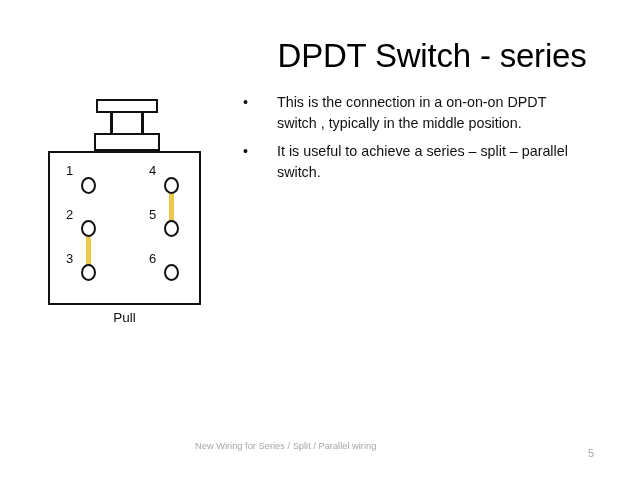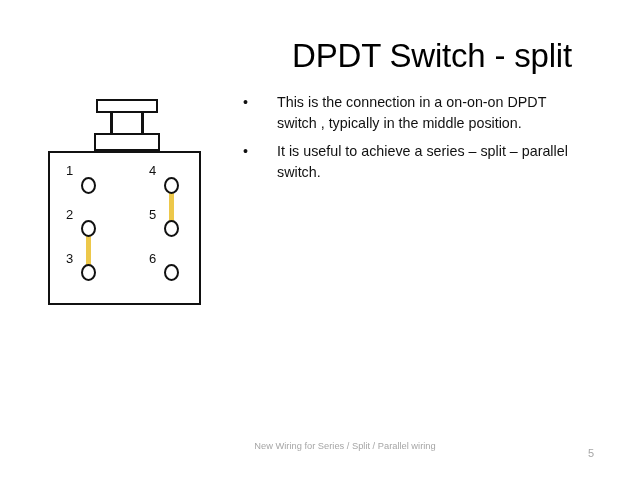--- a/index.html
+++ b/index.html
@@ -187,42 +187,42 @@
     line-height: 16px;
     color: #111111;
   }
 
   
   #footer-text {
     position: absolute;
     left: 195px;
     top: 440px;
     width: 300px;
-    text-align: center;
+    text-align: left;
     font-size: 9.3px;
     line-height: 13px;
     color: #a6a6a6;
   }
   #page-number {
     position: absolute;
     left: 578px;
     top: 446px;
     width: 26px;
     text-align: center;
     font-size: 11px;
     line-height: 14px;
     color: #a6a6a6;
   }
 </style>
 </head>
 <body>
 
 <div id="slide" style="background: rgb(255, 255, 255);">
 
-  <div id="slide-title">DPDT Switch - split</div>
+  <div id="slide-title">DPDT Switch - series</div>
 
   <div id="bullet-list">
 
     <div class="bullet-row">
       <span class="bullet-marker">•</span>
       <span class="bullet-text">This is the connection in a on-on-on DPDT switch , typically in the middle position.</span>
     </div>
 
     <div class="bullet-row">
       <span class="bullet-marker">•</span>
@@ -249,20 +249,21 @@
     <div class="terminal" id="terminal-5"></div>
     <div class="terminal" id="terminal-6"></div>
 
     <div class="term-label" id="label-1">1</div>
     <div class="term-label" id="label-2">2</div>
     <div class="term-label" id="label-3">3</div>
     <div class="term-label" id="label-4">4</div>
     <div class="term-label" id="label-5">5</div>
     <div class="term-label" id="label-6">6</div>
 
+    <div id="pull-label">Pull</div>
 
   </div>
 
   <div id="footer-text" style="color: rgb(166, 166, 166);">New Wiring for Series / Split / Parallel wiring</div>
 
   <div id="page-number" style="color: rgb(166, 166, 166);">5</div>
 
 </div>
 
 </body></html>

